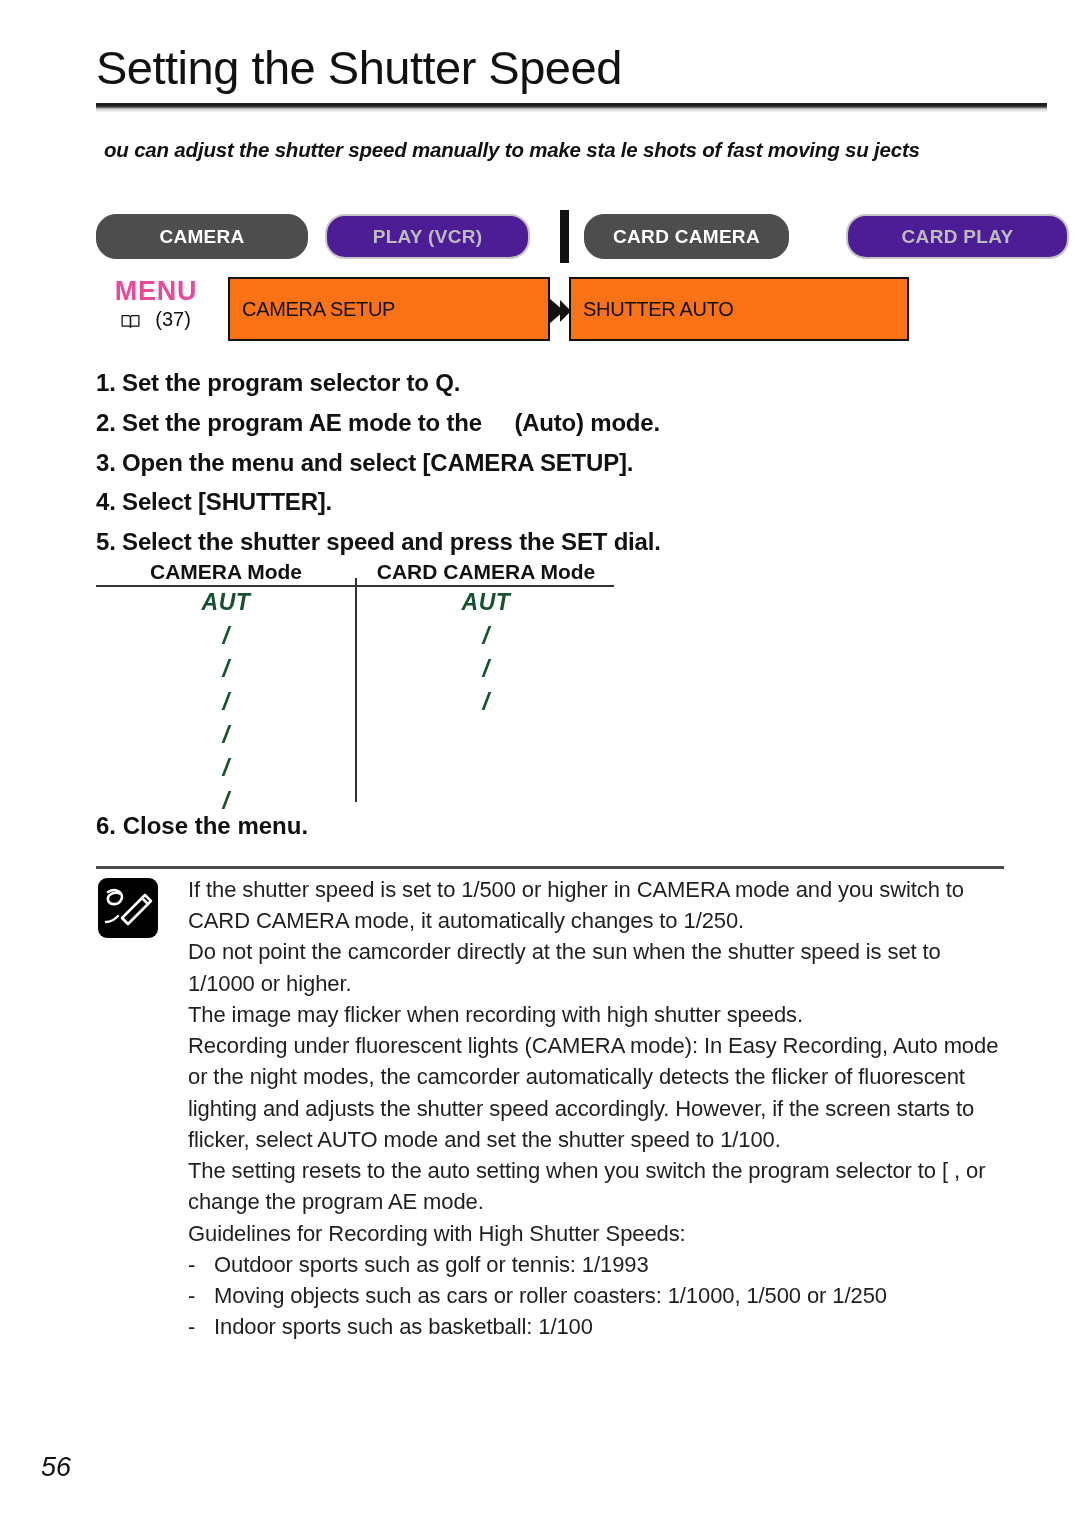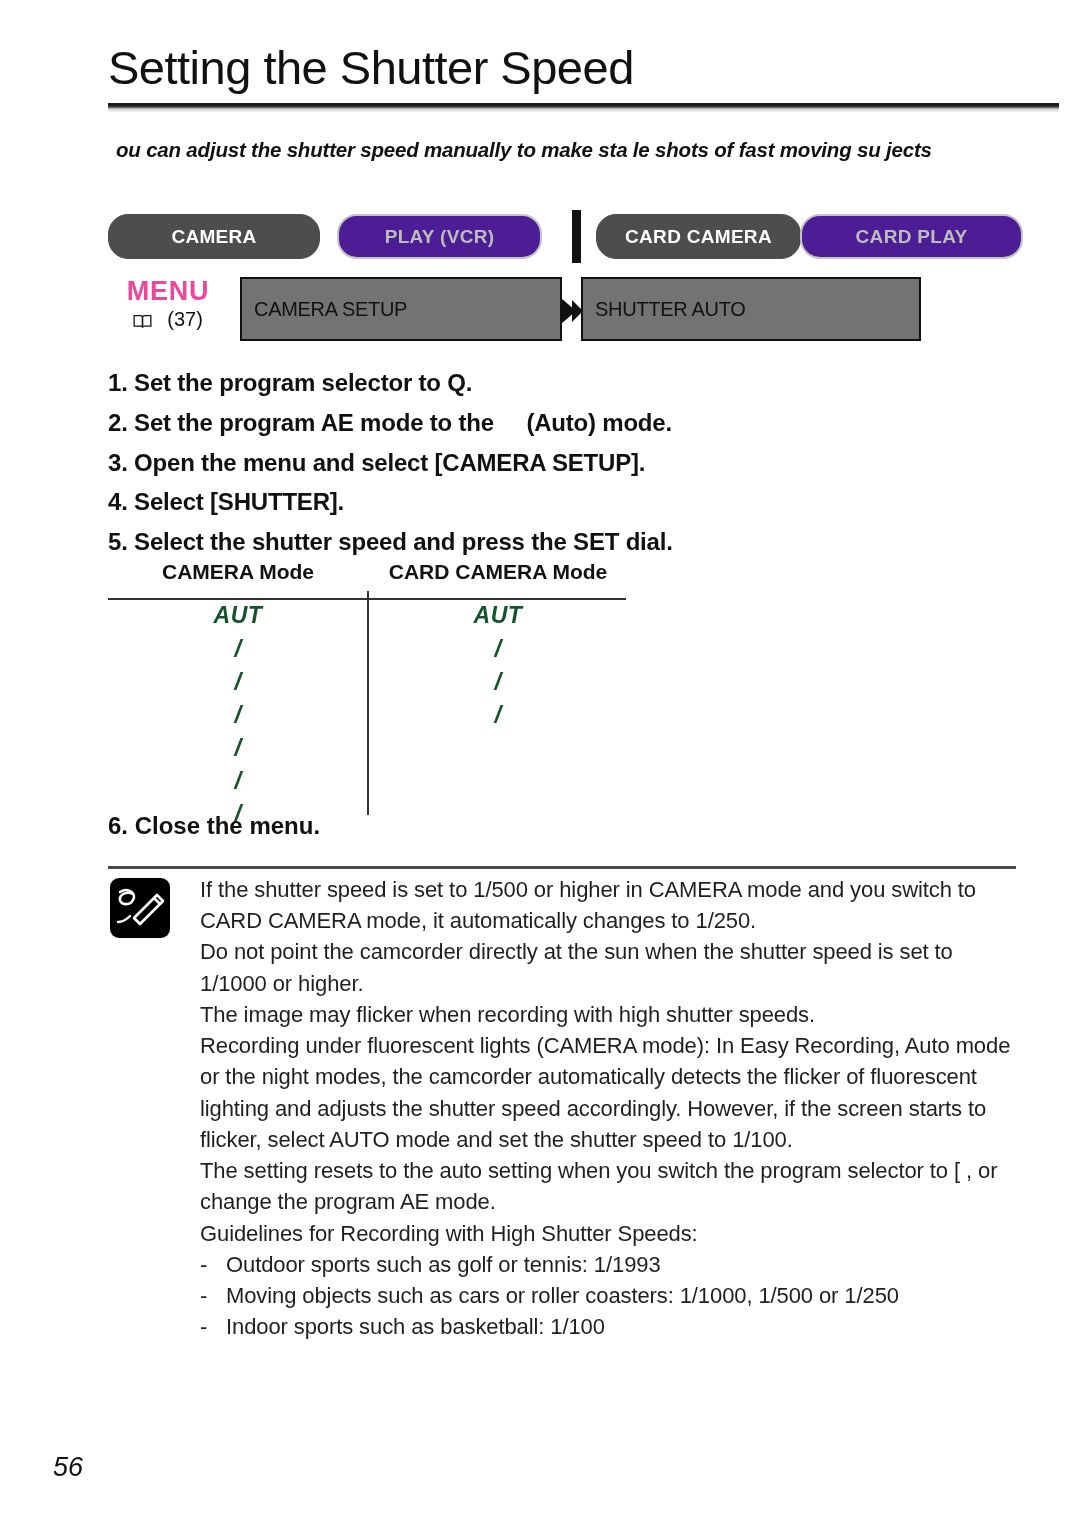--- a/index.html
+++ b/index.html
@@ -13,21 +13,20 @@
     position: relative;
     font-family: "Liberation Sans", sans-serif;
     color: #1a1a1a;
     overflow: hidden;
   }
 
   .page {
     position: absolute;
     inset: 0;
     background: #fff;
-    margin-left: 12px;
   }
 
   
   .title-block {
     position: absolute;
     left: 96px;
     top: 42px;
     width: 950px;
   }
   .page-title {
@@ -89,21 +88,21 @@
     border: 1px solid #4d4d4d;
   }
   .mode-btn.off {
     background: #4c1d95;
     color: #bdbdbd;
     border: 2px solid #c4c4c4;
   }
   .m0 { left: 0px;   width: 212px; }
   .m1 { left: 229px; width: 205px; }
   .m2 { left: 488px; width: 205px; }
-  .m3 { left: 692px; width: 223px; }
+  .m3 { left: 750px; width: 223px; }
   .mode-sep {
     position: absolute;
     left: 464px;
     top: -4px;
     width: 9px;
     height: 53px;
     background: #111;
   }
 
   
@@ -138,21 +137,21 @@
     gap: 15px;
     line-height: 1;
   }
   .book-icon { display: inline-block; width: 19px; height: 15px; }
 
   .menu-box {
     position: absolute;
     top: -1px;
     height: 64px;
     border: 2px solid #111;
-    background: #737373;
+    background: #f97316;
     box-sizing: border-box;
     display: flex;
     align-items: center;
     padding-left: 12px;
     font-size: 20px;
     color: #111;
     letter-spacing: -0.3px;
   }
   .menu-box-1 { left: 132px; width: 322px; }
   .menu-box-2 { left: 473px; width: 340px; }
@@ -184,21 +183,21 @@
     position: absolute;
     left: 96px;
     top: 560px;
     width: 520px;
   }
   .st-head {
     display: flex;
     font-size: 21px;
     font-weight: bold;
     color: #111;
-    padding-bottom: 14px;
+    padding-bottom: 1px;
     align-items: flex-end;
   }
   .st-head .c {
     text-align: center;
     box-sizing: border-box;
   }
   .st-col-a { width: 260px; }
   .st-col-b { width: 260px; }
   .st-hrule {
     width: 518px;

